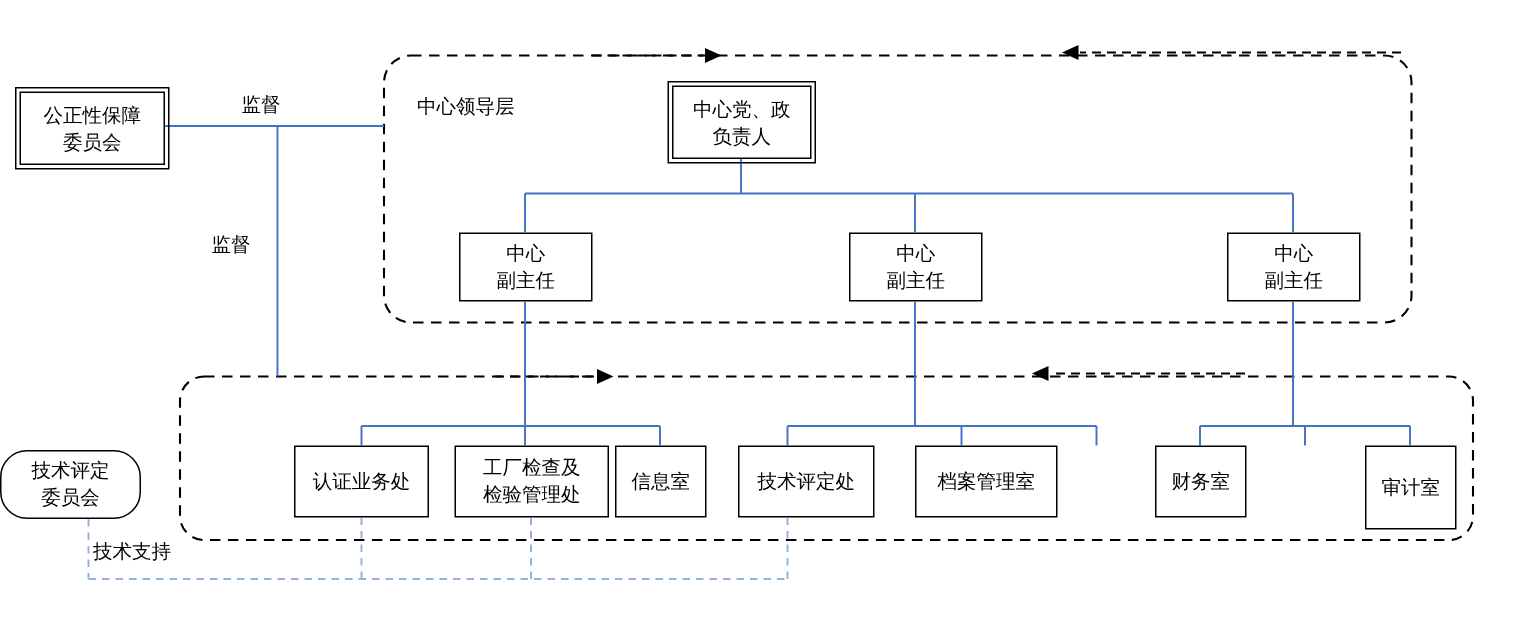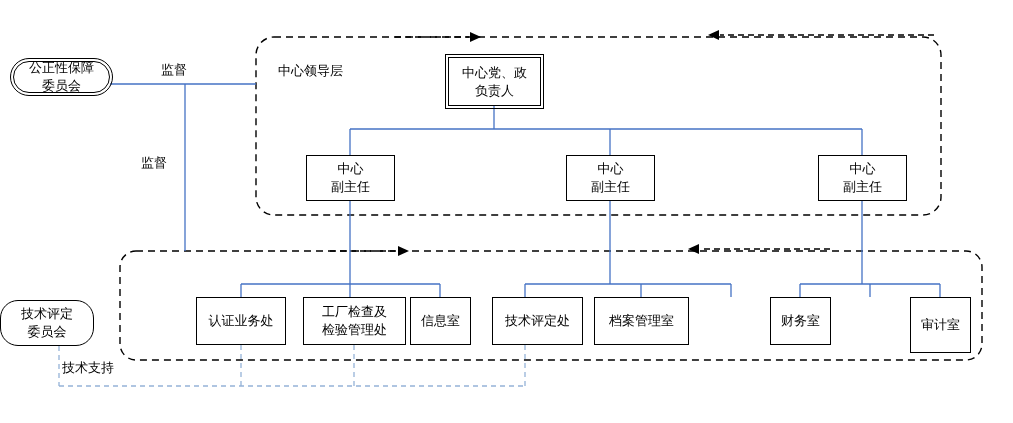--- a/index.html
+++ b/index.html
@@ -104,38 +104,38 @@
       <line x1="525" y1="386" x2="525" y2="345"></line>
     </g>
   </svg>
 
   <div class="floating-label" style="left:278px;top:63px;">中心领导层</div>
 
   <div class="floating-label" style="left:152px;top:62px;width:44px;">监督</div>
   <div class="floating-label" style="left:130px;top:155px;width:48px;">监督</div>
   <div class="floating-label" style="left:62px;top:360px;">技术支持</div>
 
-  <div class="box double" style="left:13px;top:61px;width:97px;height:32px;border-radius:20px;">公正性保障
+  <div class="box double" style="left:13px;top:61px;width:97px;height:49px;">公正性保障
 委员会</div>
 
   <div class="box double" style="left:448px;top:57px;width:93px;height:49px;">中心党、政
 负责人</div>
 
   <div class="box" style="left:306px;top:155px;width:89px;height:46px;">中心
 副主任</div>
   <div class="box" style="left:566px;top:155px;width:89px;height:46px;">中心
 副主任</div>
   <div class="box" style="left:818px;top:155px;width:89px;height:46px;">中心
 副主任</div>
 
   <div class="box" style="left:303px;top:297px;width:103px;height:48px;">工厂检查及
 检验管理处</div>
   <div class="box" style="left:196px;top:297px;width:90px;height:48px;">认证业务处</div>
   <div class="box" style="left:410px;top:297px;width:61px;height:48px;">信息室</div>
   <div class="box" style="left:492px;top:297px;width:91px;height:48px;">技术评定处</div>
-  <div class="box" style="left:594px;top:297px;width:95px;height:48px;">档案管理室</div>
+  <div class="box" style="left:610px;top:297px;width:95px;height:48px;">档案管理室</div>
   <div class="box" style="left:770px;top:297px;width:61px;height:48px;">财务室</div>
   <div class="box" style="left:910px;top:297px;width:61px;height:56px;">审计室</div>
 
   <div class="box" style="left:0;top:300px;width:94px;height:46px;border-radius:18px;">技术评定
 委员会</div>
 
 </div>
 
 </body></html>

